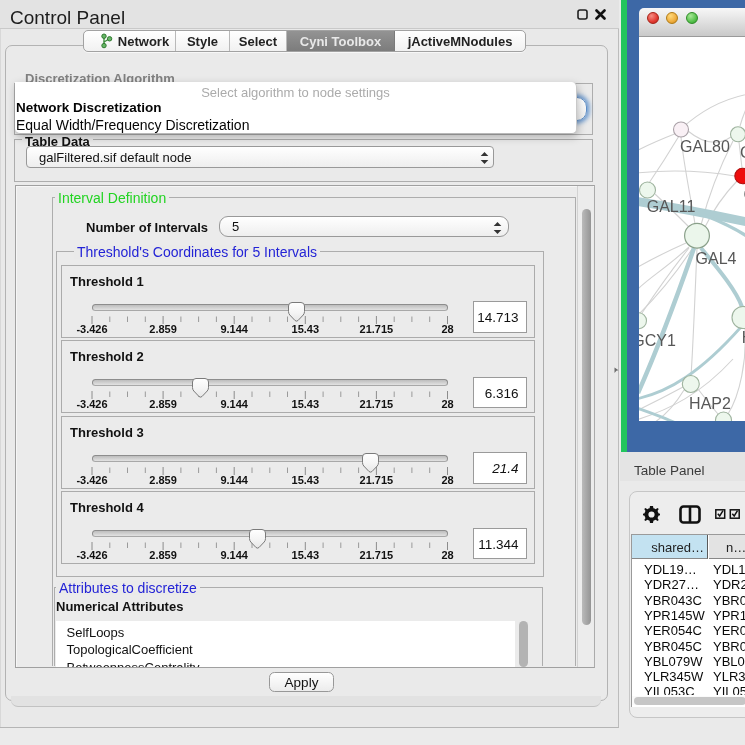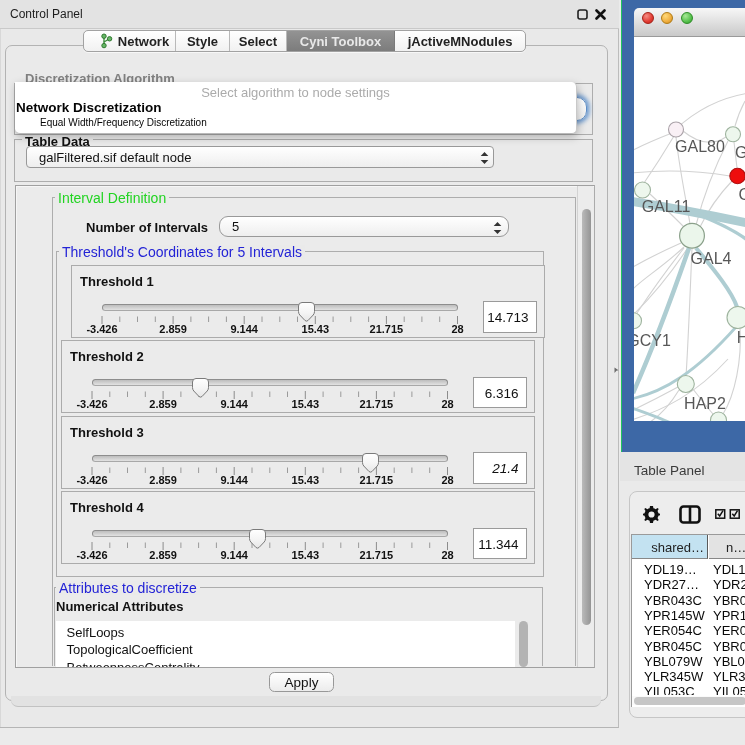--- a/index.html
+++ b/index.html
@@ -3,21 +3,21 @@
 <meta charset="utf-8">
 <style>
   * { margin:0; padding:0; box-sizing:border-box; }
   html,body { width:745px; height:745px; background:#ebebeb; font-family:"Liberation Sans", sans-serif; overflow:hidden; }
   .abs { position:absolute; }
   #stage { position:relative; width:745px; height:745px; overflow:hidden; }
 
   
   #cp { left:0; top:0; width:619px; height:727.5px; background:#e9e9e9; border-right:1px solid #bcbcbc; border-bottom:1px solid #b5b5b5; box-shadow:inset 1px 0 0 #d8d8d8; }
   #cp-title { left:0; top:0; width:619px; height:29px; background:#e3e3e3; border-bottom:1px solid #c9c9c9; }
-  #cp-title span { position:absolute; left:10px; top:6.5px; font-size:12px; color:#1d1d1d; }
+  #cp-title span { position:absolute; left:10px; top:6.5px; font-size:19px; color:#1d1d1d; }
 
   
   .seg { position:absolute; z-index:30; display:flex; height:22px; border:1px solid #a2a2a2; border-radius:5px; background:linear-gradient(#ffffff,#f1f1f1); overflow:hidden; box-shadow:0 1px 0 rgba(255,255,255,.6); }
   .seg .s { display:flex; align-items:center; justify-content:center; font-size:13px; font-weight:bold; color:#222; border-right:1px solid #b9b9b9; padding:0; }
   .seg .s:last-child { border-right:none; }
   .seg .sel { background:linear-gradient(#939393,#7c7c7c); color:#e9e9e9; border-right:1px solid #7a7a7a; }
 
   
   #panel { left:4.5px; top:45px; width:603px; height:656px; background:#eaeaea; border:1px solid #b3b3b3; border-radius:7px; }
 
@@ -37,27 +37,27 @@
   .track { position:absolute; height:7px; border-radius:3.5px; background:linear-gradient(#bdbdbd,#e2e2e2); border:1px solid #8d8d8d; border-bottom-color:#a8a8a8; }
   .thumb { position:absolute; width:17px; height:20px; }
   .ticklab { position:absolute; font-size:11px; font-weight:bold; color:#111; transform:translateX(-50%); }
 
   #applybtn { position:absolute; left:269px; top:671.5px; width:65px; height:20.5px; border:1px solid #989898; border-radius:5.5px; background:linear-gradient(#ffffff,#ececec); font-size:13.5px; color:#111; text-align:center; line-height:19px; }
 
   
   #popup { z-index:20; left:15px; top:82px; width:562px; height:52px; background:#ffffff; border-radius:0 5px 5px 5px; box-shadow:1px 3px 8px rgba(0,0,0,.25); border-bottom:1px solid #b9b9b9; border-right:1px solid #c9c9c9; }
   #popup .r1 { position:absolute; top:3px; width:100%; text-align:center; font-size:13px; color:#ababab; }
   #popup .r2 { position:absolute; top:18px; left:1px; font-size:13.5px; font-weight:bold; color:#050505; }
-  #popup .r3 { position:absolute; top:34.5px; left:1px; font-size:10px; color:#050505;margin-left:24px; }
+  #popup .r3 { position:absolute; top:34.5px; left:1px; font-size:14px; color:#050505; }
 
   
   #numlist { left:55.5px; top:620.5px; width:459.5px; height:46px; background:#fff; font-size:13px; color:#111; overflow:hidden; }
 
   
-  #net { left:621px; top:0; width:124px; height:452px; background:#3d68a6; border-left:1px solid #22c55e; }
+  #net { left:621px; top:0; width:124px; height:452px; background:#3d68a6; border-left:6px solid #22c55e; }
   #net-title { position:absolute; left:12px; top:8px; width:112px; height:29px; background:linear-gradient(#f7f7f7,#c9c9c9); border-radius:5px 0 0 0; border-bottom:1px solid #9a9a9a; }
   .light { position:absolute; top:3.5px; width:12px; height:12px; border-radius:50%; }
   #net-canvas { position:absolute; left:12px; top:37px; width:112px; height:384px; background:#ffffff; }
 
   
   #tp { left:620px; top:452px; width:136px; height:293px; background:#eaeaea; }
   #tp .title { position:absolute; left:14px; top:11px; font-size:13.5px; color:#3a3a3a; }
   #tp-box { position:absolute; left:9px; top:39px; width:130px; height:227px; background:#ededed; border:1px solid #c6c6c6; border-radius:8px; }
   #tbl { position:absolute; left:11px; top:82px; width:114px; height:173px; background:#fff; border:1px solid #9a9a9a; border-right:none; }
   .hdr { position:absolute; top:0; height:24px; font-size:13px; color:#222; }
@@ -130,23 +130,23 @@
     <div class="abs" style="left:86px; top:220px; font-size:13px; font-weight:bold; color:#111;">Number of Intervals</div>
     <div class="combo" style="left:219px; top:216px; width:290px; height:21px; border-radius:9px;">
       <span class="t" style="top:2px;">5</span>
       <svg style="position:absolute; right:6px; top:5px;" width="9" height="12" viewBox="0 0 9 12">
           <path d="M4.5,0 L8.3,4 H0.7 Z" fill="#333"></path>
           <path d="M4.5,12 L8.3,8 H0.7 Z" fill="#333"></path>
         </svg>
     </div>
 
     <div class="grp" style="left:56px; top:251px; width:488px; height:326px;"></div>
-    <div class="gtitle" style="left:59px; top:244.5px; color:#2323d6;">Threshold's Coordinates for 5 Intervals</div>
-
-    <div class="thr" style="top:264.5px;margin-left:10px;">
+    <div class="gtitle" style="left:74px; top:244.5px; color:#2323d6;">Threshold's Coordinates for 5 Intervals</div>
+
+    <div class="thr" style="top:264.5px;">
   <div class="lab">Threshold 1</div>
   <div class="track" style="left:30px; top:38px; width:356px;"></div>
   <svg width="420" height="62" viewBox="0 0 420 62" style="position:absolute;left:0;top:0;">
           <line x1="30.0" y1="50" x2="30.0" y2="58" stroke="#8c8c8c" stroke-width="1"></line>
           <line x1="47.8" y1="50.5" x2="47.8" y2="56" stroke="#9a9a9a" stroke-width="1"></line>
           <line x1="65.5" y1="50.5" x2="65.5" y2="56" stroke="#9a9a9a" stroke-width="1"></line>
           <line x1="83.3" y1="50.5" x2="83.3" y2="56" stroke="#9a9a9a" stroke-width="1"></line>
           <line x1="101.1" y1="50" x2="101.1" y2="58" stroke="#8c8c8c" stroke-width="1"></line>
           <line x1="118.9" y1="50.5" x2="118.9" y2="56" stroke="#9a9a9a" stroke-width="1"></line>
           <line x1="136.6" y1="50.5" x2="136.6" y2="56" stroke="#9a9a9a" stroke-width="1"></line>

